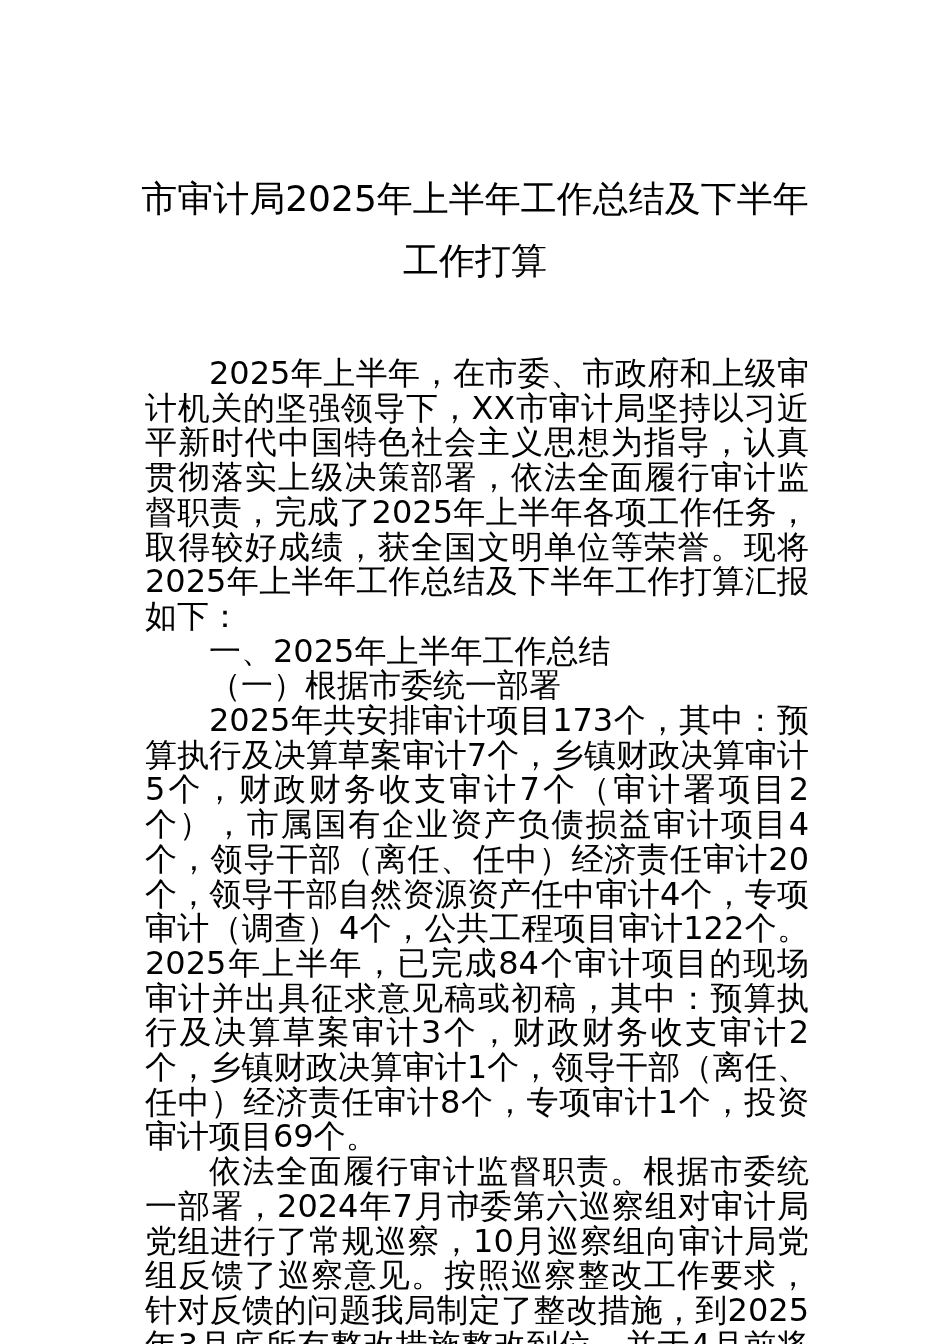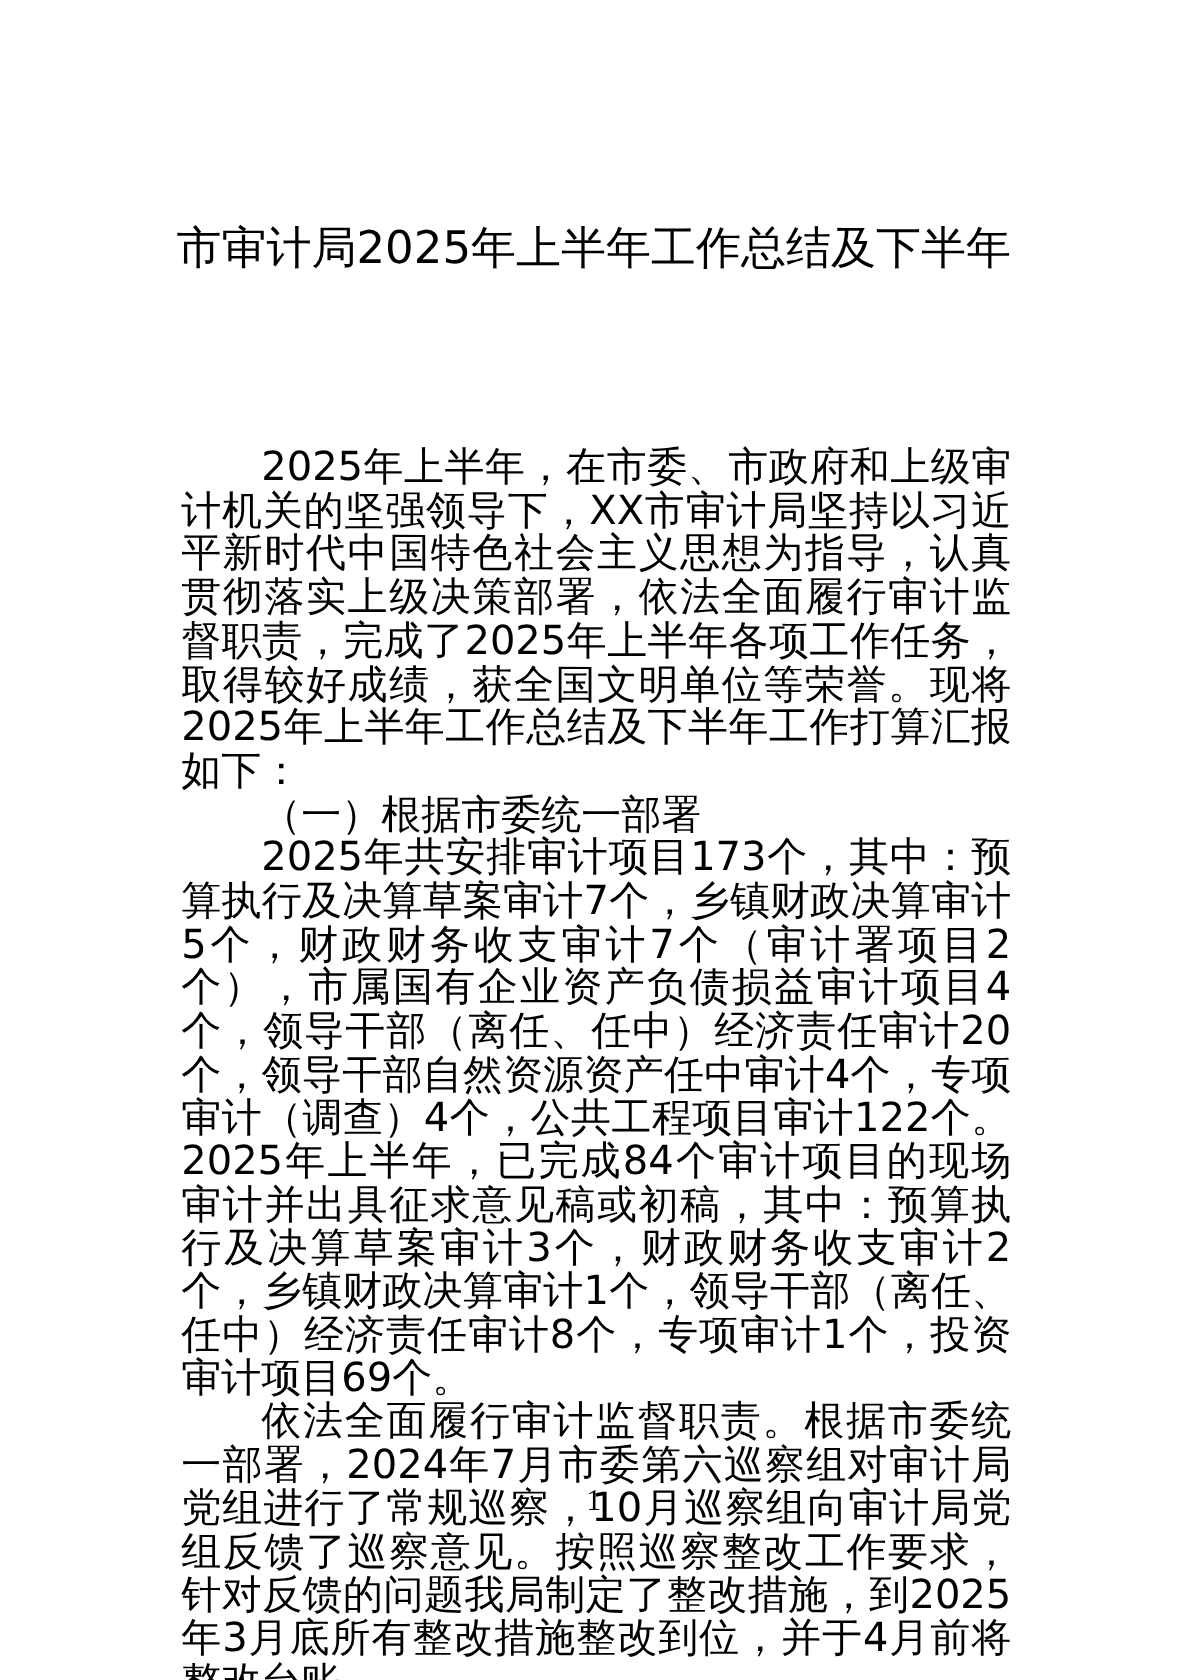--- a/index.html
+++ b/index.html
@@ -60,23 +60,25 @@
       font-family: "Liberation Serif", serif;
       font-size: 24px;
     }
   </style>
 </head>
 <body>
 
 <div class="page">
   <h1 class="title">
     <span class="t-line">市审计局2025年上半年工作总结及下半年</span>
+    <span class="t-line">工作打算</span>
   </h1>
 
   <div class="body-text">
     <p>2025年上半年，在市委、市政府和上级审计机关的坚强领导下，XX市审计局坚持以习近平新时代中国特色社会主义思想为指导，认真贯彻落实上级决策部署，依法全面履行审计监督职责，完成了2025年上半年各项工作任务，取得较好成绩，获全国文明单位等荣誉。现将2025年上半年工作总结及下半年工作打算汇报如下：</p>
+    <p>一、2025年上半年工作总结</p>
     <p>（一）根据市委统一部署</p>
     <p>2025年共安排审计项目173个，其中：预算执行及决算草案审计7个，乡镇财政决算审计5个，财政财务收支审计7个（审计署项目2个），市属国有企业资产负债损益审计项目4个，领导干部（离任、任中）经济责任审计20个，领导干部自然资源资产任中审计4个，专项审计（调查）4个，公共工程项目审计122个。2025年上半年，已完成84个审计项目的现场审计并出具征求意见稿或初稿，其中：预算执行及决算草案审计3个，财政财务收支审计2个，乡镇财政决算审计1个，领导干部（离任、任中）经济责任审计8个，专项审计1个，投资审计项目69个。</p>
     <p>依法全面履行审计监督职责。根据市委统一部署，2024年7月市委第六巡察组对审计局党组进行了常规巡察，10月巡察组向审计局党组反馈了巡察意见。按照巡察整改工作要求，针对反馈的问题我局制定了整改措施，到2025年3月底所有整改措施整改到位，并于4月前将整改台账、</p>
   </div>
 
   <div class="page-number">1</div>
 </div>
 
 </body></html>

